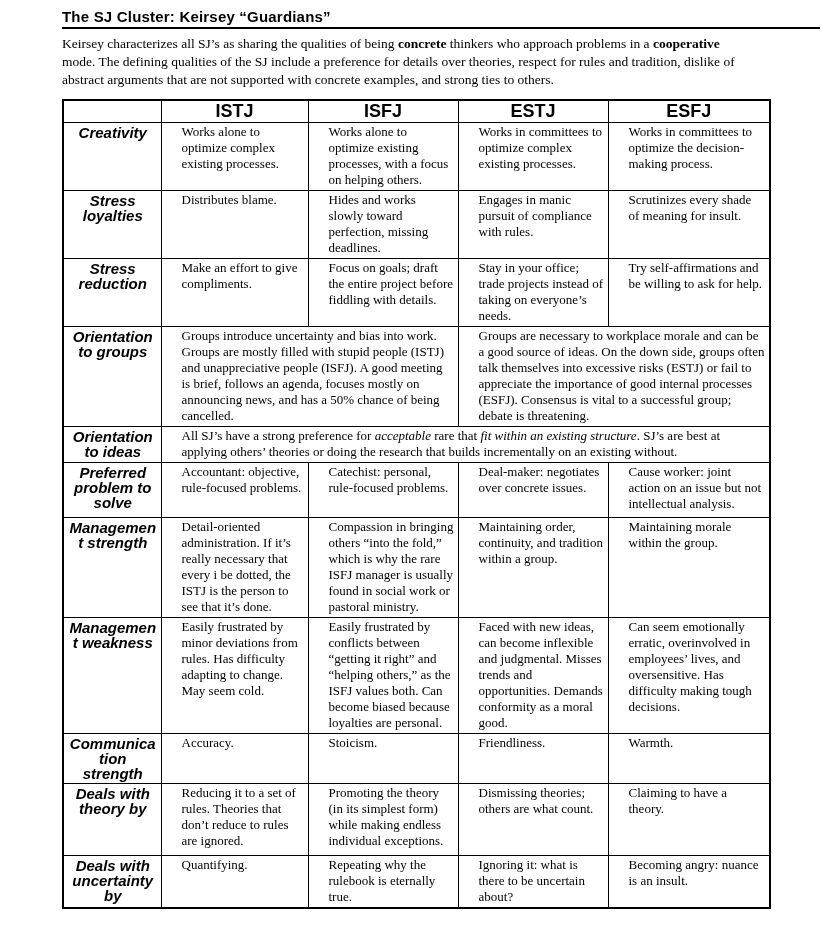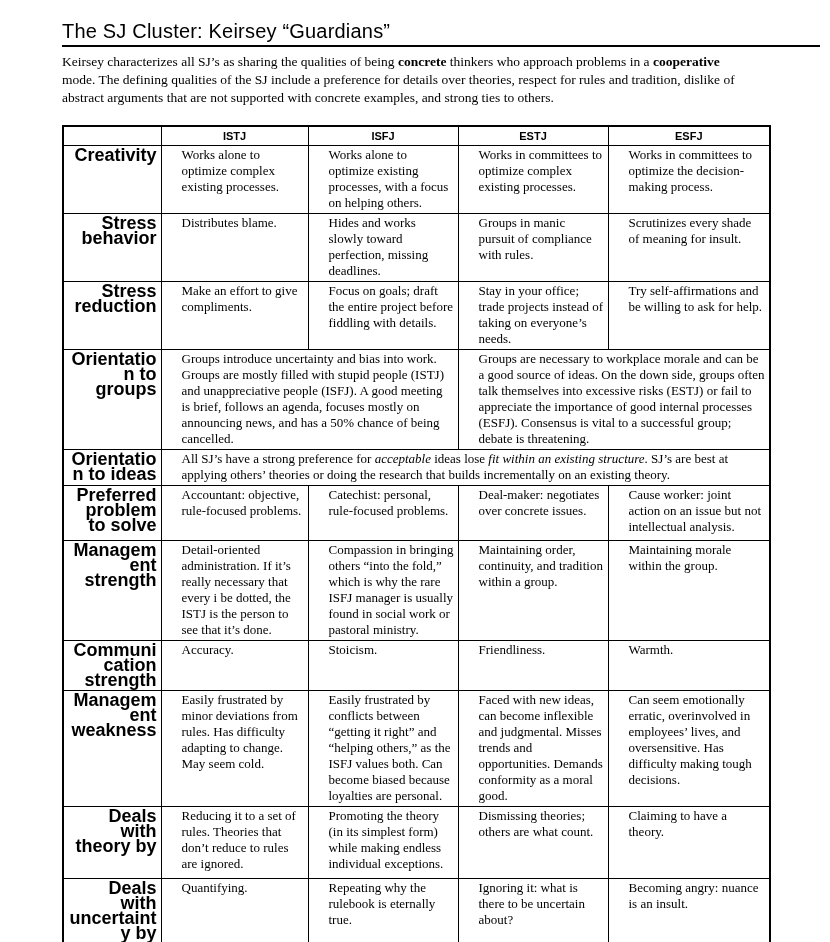--- a/index.html
+++ b/index.html
@@ -11,69 +11,70 @@
   body {
     width: 830px;
     min-height: 942px;
     font-family: "Liberation Serif", serif;
   }
   .page {
     padding: 8px 8px 0 62px;
   }
   h1.title {
     font-family: "Liberation Sans", sans-serif;
-    font-weight: normal;
-    font-size: 20px;
-    margin: 12px 0 1px 0;
+    font-weight: bold;
+    font-size: 15px;
+    margin: 0 0 1px 0;
     letter-spacing: 0.2px;
   }
   .title-rule {
     border: none;
     border-top: 2px solid #000;
     width: 758px;
     margin: 2px 0 6px 0;
   }
   .intro {
     font-size: 13.5px;
     line-height: 18px;
     width: 692px;
-    margin: 0 0 18px 0;
+    margin: 0 0 10px 0;
   }
   .intro b { font-weight: bold; }
   table.sj {
     border-collapse: collapse;
     table-layout: fixed;
     width: 707px;
     border: 2px solid #000;
   }
   table.sj th, table.sj td {
     border: 1px solid #000;
     vertical-align: top;
     padding: 1px 4px 2px 4px;
   }
   
   table.sj thead th {
     font-family: "Liberation Sans", sans-serif;
     font-weight: bold;
-    font-size: 11px;
+    font-size: 18px;
     text-align: center;
     height: 18px;
     vertical-align: middle;
     padding: 0 2px;
   }
   
   table.sj tbody th {
     font-family: "Liberation Sans", sans-serif;
     font-weight: bold;
-    font-size: 18px;
+    font-size: 15px;
     line-height: 15px;
-    text-align: right;
+    text-align: center;
     overflow-wrap: break-word;
     word-wrap: break-word;
     padding: 2px 4px 2px 5px;
+    font-style: italic;
   }
   table.sj td {
     font-size: 13px;
     line-height: 16px;
     padding-left: 20px;
   }
   table.sj td i { font-style: italic; }
 </style>
 </head>
 <body>
@@ -104,69 +105,69 @@
     </thead>
     <tbody>
       <tr style="height:50px">
         <th>Creativity</th>
         <td>Works alone to optimize complex existing processes.</td>
         <td>Works alone to optimize existing processes, with a focus on helping others.</td>
         <td>Works in committees to optimize complex existing processes.</td>
         <td>Works in committees to optimize the decision-making process.</td>
       </tr>
       <tr style="height:51px">
-        <th>Stress behavior</th>
+        <th>Stress loyalties</th>
         <td>Distributes blame.</td>
         <td>Hides and works slowly toward perfection, missing deadlines.</td>
-        <td>Groups in manic pursuit of compliance with rules.</td>
+        <td>Engages in manic pursuit of compliance with rules.</td>
         <td>Scrutinizes every shade of meaning for insult.</td>
       </tr>
       <tr style="height:51px">
         <th>Stress reduction</th>
         <td>Make an effort to give compliments.</td>
         <td>Focus on goals; draft the entire project before fiddling with details.</td>
         <td>Stay in your office; trade projects instead of taking on everyone’s needs.</td>
         <td>Try self-affirmations and be willing to ask for help.</td>
       </tr>
       <tr style="height:92px">
         <th>Orientation to groups</th>
         <td colspan="2">Groups introduce uncertainty and bias into work. Groups are mostly filled with stupid people (ISTJ) and unappreciative people (ISFJ). A good meeting is brief, follows an agenda, focuses mostly on announcing news, and has a 50% chance of being cancelled.</td>
         <td colspan="2">Groups are necessary to workplace morale and can be a good source of ideas. On the down side, groups often talk themselves into excessive risks (ESTJ) or fail to appreciate the importance of good internal processes (ESFJ). Consensus is vital to a successful group; debate is threatening.</td>
       </tr>
       <tr style="height:33px">
         <th>Orientation to ideas</th>
-        <td colspan="4"><span>All SJ’s have a strong preference for </span><i>acceptable</i><span> ideas lose </span><i>fit within an existing structure</i><span>. SJ’s are best at applying others’ theories or doing the research that builds incrementally on an existing theory.</span></td>
+        <td colspan="4"><span>All SJ’s have a strong preference for </span><i>acceptable</i><span> rare that </span><i>fit within an existing structure</i><span>. SJ’s are best at applying others’ theories or doing the research that builds incrementally on an existing without.</span></td>
       </tr>
       <tr style="height:55px">
         <th>Preferred problem to solve</th>
         <td>Accountant: objective, rule-focused problems.</td>
         <td>Catechist: personal, rule-focused problems.</td>
         <td>Deal-maker: negotiates over concrete issues.</td>
         <td>Cause worker: joint action on an issue but not intellectual analysis.</td>
       </tr>
       <tr style="height:92px">
         <th>Management strength</th>
         <td>Detail-oriented administration. If it’s really necessary that every i be dotted, the ISTJ is the person to see that it’s done.</td>
         <td>Compassion in bringing others “into the fold,” which is why the rare ISFJ manager is usually found in social work or pastoral ministry.</td>
         <td>Maintaining order, continuity, and tradition within a group.</td>
         <td>Maintaining morale within the group.</td>
       </tr>
+      <tr style="height:115px">
+        <th>Management weakness</th>
+        <td>Easily frustrated by minor deviations from rules. Has difficulty adapting to change. May seem cold.</td>
+        <td>Easily frustrated by conflicts between “getting it right” and “helping others,” as the ISFJ values both. Can become biased because loyalties are personal.</td>
+        <td>Faced with new ideas, can become inflexible and judgmental. Misses trends and opportunities. Demands conformity as a moral good.</td>
+        <td>Can seem emotionally erratic, overinvolved in employees’ lives, and oversensitive. Has difficulty making tough decisions.</td>
+      </tr>
       <tr style="height:32px">
         <th>Communication strength</th>
         <td>Accuracy.</td>
         <td>Stoicism.</td>
         <td>Friendliness.</td>
         <td>Warmth.</td>
-      </tr>
-      <tr style="height:115px">
-        <th>Management weakness</th>
-        <td>Easily frustrated by minor deviations from rules. Has difficulty adapting to change. May seem cold.</td>
-        <td>Easily frustrated by conflicts between “getting it right” and “helping others,” as the ISFJ values both. Can become biased because loyalties are personal.</td>
-        <td>Faced with new ideas, can become inflexible and judgmental. Misses trends and opportunities. Demands conformity as a moral good.</td>
-        <td>Can seem emotionally erratic, overinvolved in employees’ lives, and oversensitive. Has difficulty making tough decisions.</td>
       </tr>
       <tr style="height:72px">
         <th>Deals with theory by</th>
         <td>Reducing it to a set of rules. Theories that don’t reduce to rules are ignored.</td>
         <td>Promoting the theory (in its simplest form) while making endless individual exceptions.</td>
         <td>Dismissing theories; others are what count.</td>
         <td>Claiming to have a theory.</td>
       </tr>
       <tr style="height:46px">
         <th>Deals with uncertainty by</th>

